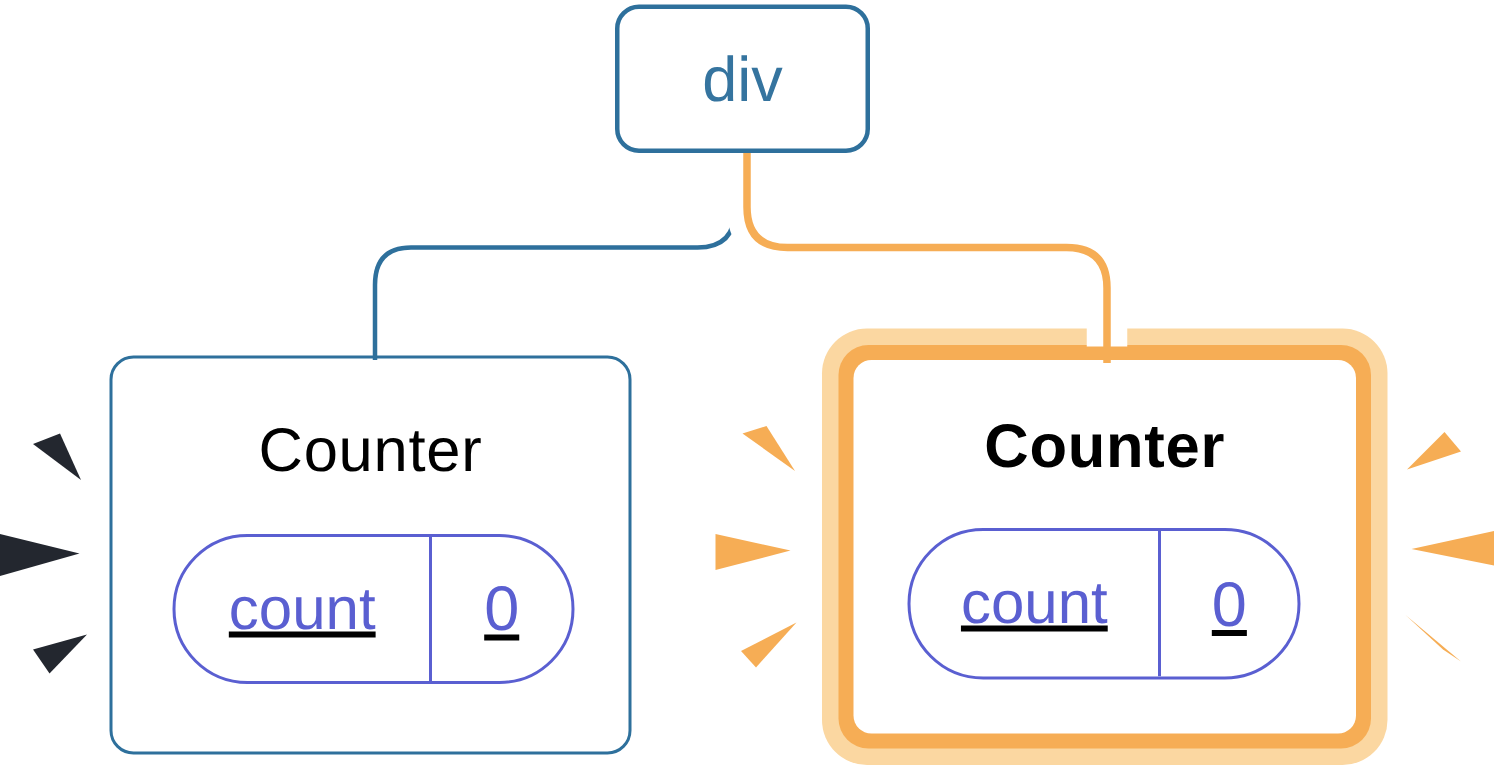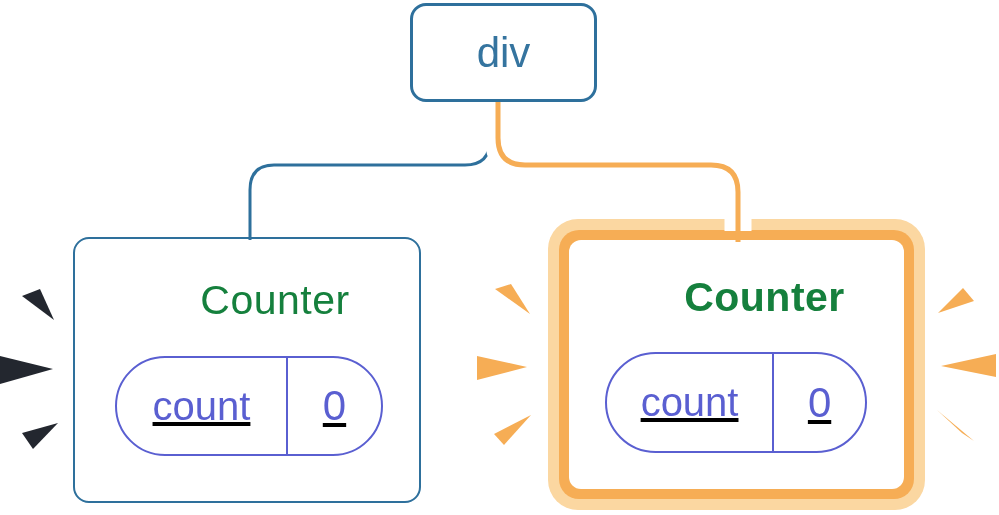--- a/index.html
+++ b/index.html
@@ -8,21 +8,21 @@
     position: relative;
     overflow: hidden;
     background: #ffffff;
     font-family: "Liberation Sans", sans-serif;
   }
 
   
   .root-node {
     position: absolute;
     left: 410px; top: 3px;
-    width: 187px; height: 99px;
+    width: 170px; height: 99px;
     box-sizing: border-box;
     background: #ffffff;
     border: 3px solid #2E709C;
     border-radius: 16px;
     display: flex; align-items: center; justify-content: center;
     font-size: 42px;
     color: #35749F;
     z-index: 2;
   }
 
@@ -62,23 +62,22 @@
     background: #ffffff;
     border-radius: 12px;
     position: relative;
   }
 
   .card-title {
     position: absolute;
     left: 0; width: 100%;
     text-align: center;
     font-size: 41px;
-    color: #15803d;
+    color: #000000;
     letter-spacing: 0.5px;
-    margin-left: 28px;
   }
   .card-left .card-title { top: 38px; font-weight: normal; }
   .card-right-body .card-title { top: 34px; font-weight: bold; }
 
   
   .pill {
     position: absolute;
     box-sizing: border-box;
     border: 2px solid #5A5FD1;
     border-radius: 60px;

